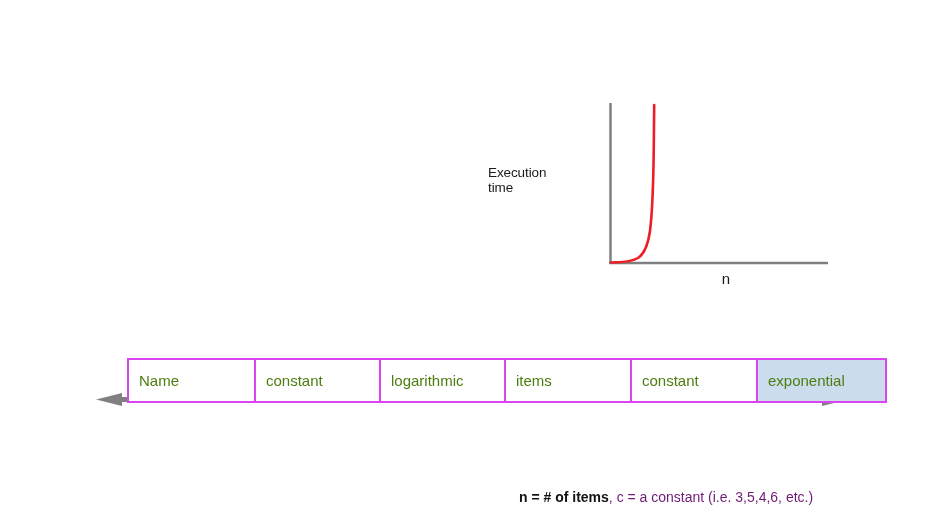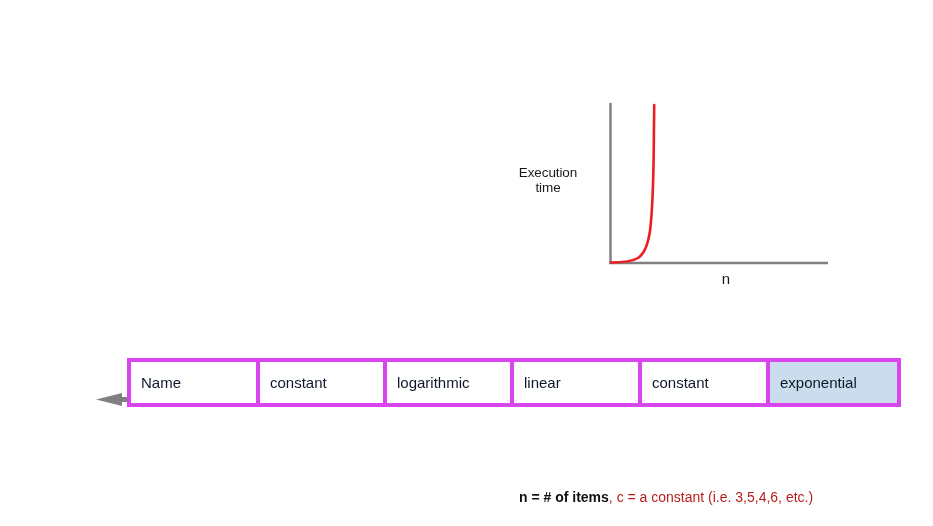--- a/index.html
+++ b/index.html
@@ -27,21 +27,21 @@
     left: 520px;
     top: 95px;
     width: 340px;
     height: 200px;
   }
   .chart-ylabel {
     position: absolute;
     right: 252px;
     top: 70px;
     width: 120px;
-    text-align: center;
+    text-align: left;
     font-size: 13.5px;
     color: #1a1a1a;
     line-height: 15px;
     letter-spacing: -0.1px;
   }
   .chart-xlabel {
     position: absolute;
     left: 86px;
     top: 175px;
     width: 240px;
@@ -66,25 +66,25 @@
 
   
   .bigo-table {
     position: absolute;
     left: 127px;
     top: 358px;
     border-collapse: collapse;
     table-layout: fixed;
   }
   .bigo-table td {
-    border: 4px solid #d946ef;
+    border: 2px solid #d946ef;
     height: 41px;
     padding: 0 0 0 10px;
     font-size: 15px;
-    color: #0f172a;
+    color: #4d7c0f;
     background: #ffffff;
     vertical-align: middle;
     font-family: "Liberation Sans", sans-serif;
     white-space: nowrap;
   }
   .col-label { width: 115px; }
   .col-reg   { width: 113px; }
   .col-wide  { width: 114px; }
   .col-hi    { width: 117px; }
   td.hilite {
@@ -102,21 +102,21 @@
     left: 519px;
     top: 489px;
     font-size: 14px;
     white-space: nowrap;
   }
   .caption .strong {
     font-weight: bold;
     color: #121212;
   }
   .caption .faded {
-    color: #b91c1c;
+    color: #701a75;
   }
 </style>
 </head>
 <body>
 
 <div id="slide">
 
   <div class="chart-area">
 
     <svg class="chart-svg" width="340" height="200" viewBox="0 0 340 200">
@@ -152,21 +152,21 @@
       <polygon points="712,4 730,4 730,9 712,9" fill="#808080"></polygon>
     </svg>
   </div>
 
   <table class="bigo-table">
     <tbody>
       <tr>
         <td class="col-label">Name</td>
         <td class="col-reg">constant</td>
         <td class="col-reg">logarithmic</td>
-        <td class="col-wide">linear</td>
+        <td class="col-wide">items</td>
         <td class="col-wide">constant</td>
         <td class="col-hi hilite">exponential</td>
       </tr>
     </tbody>
   </table>
 
   <div class="caption"><span class="strong">n = # of items</span><span class="faded">, c = a constant (i.e. 3,5,4,6, etc.)</span></div>
 
 </div>
 

